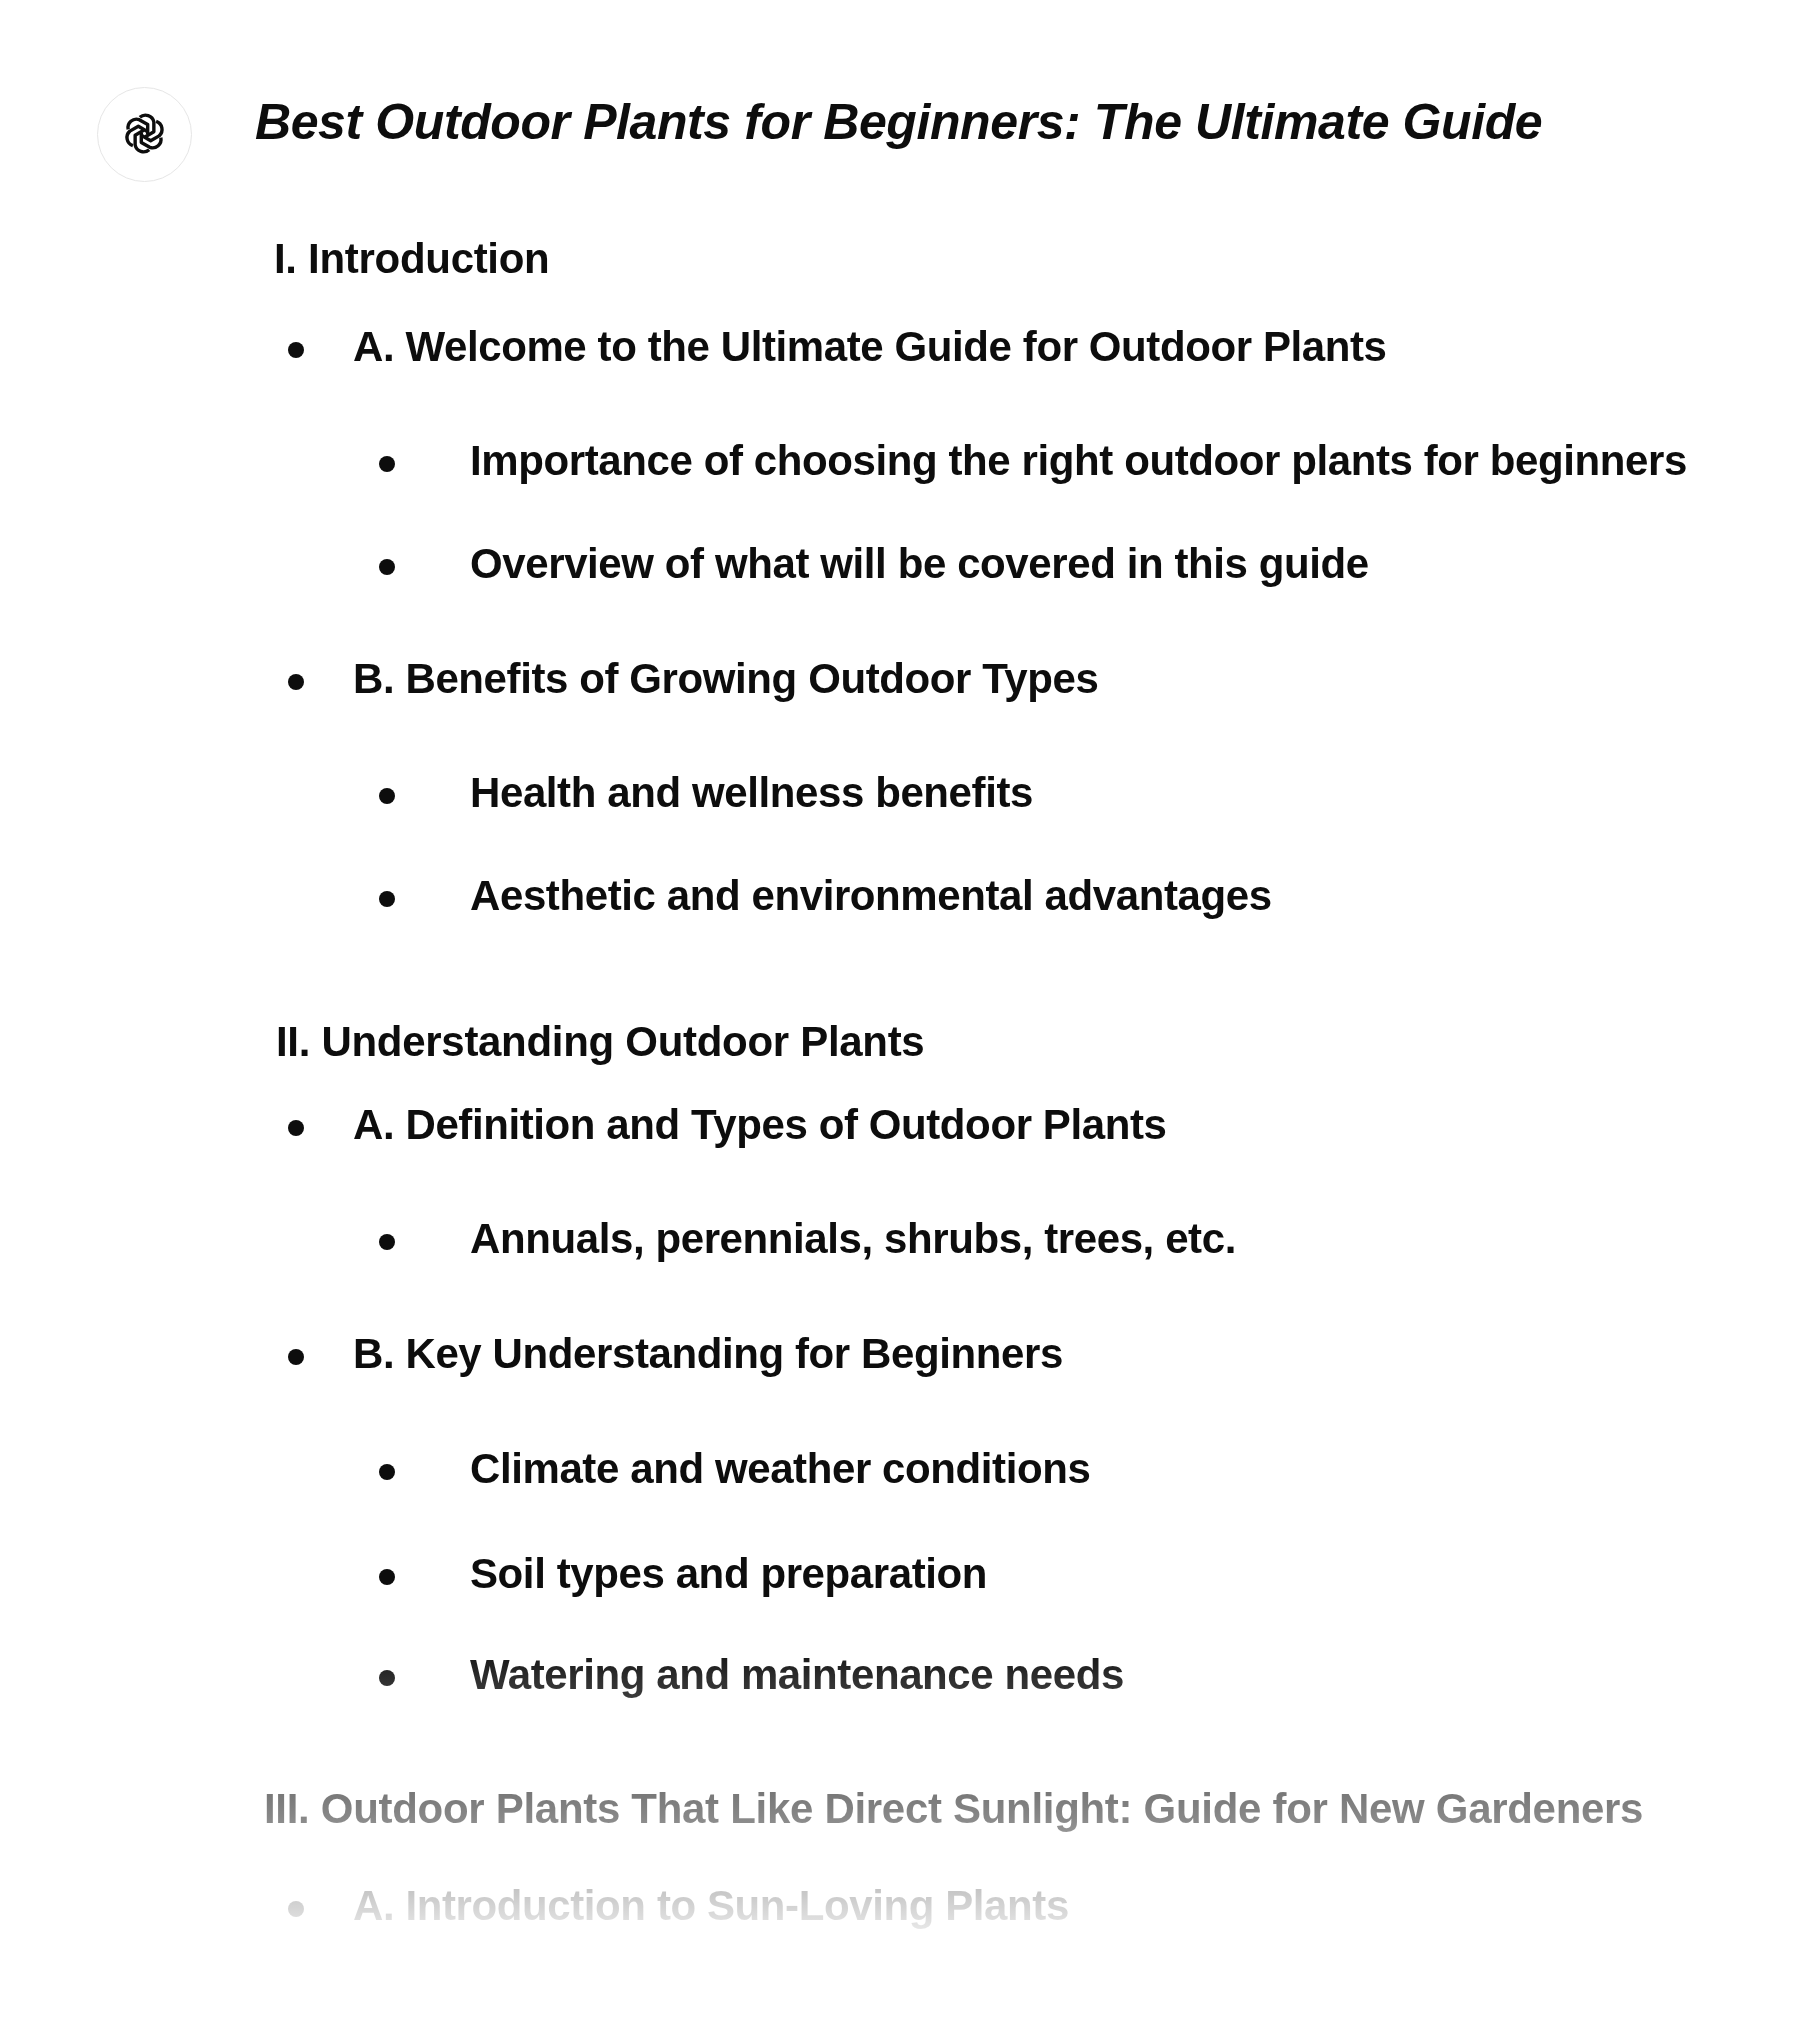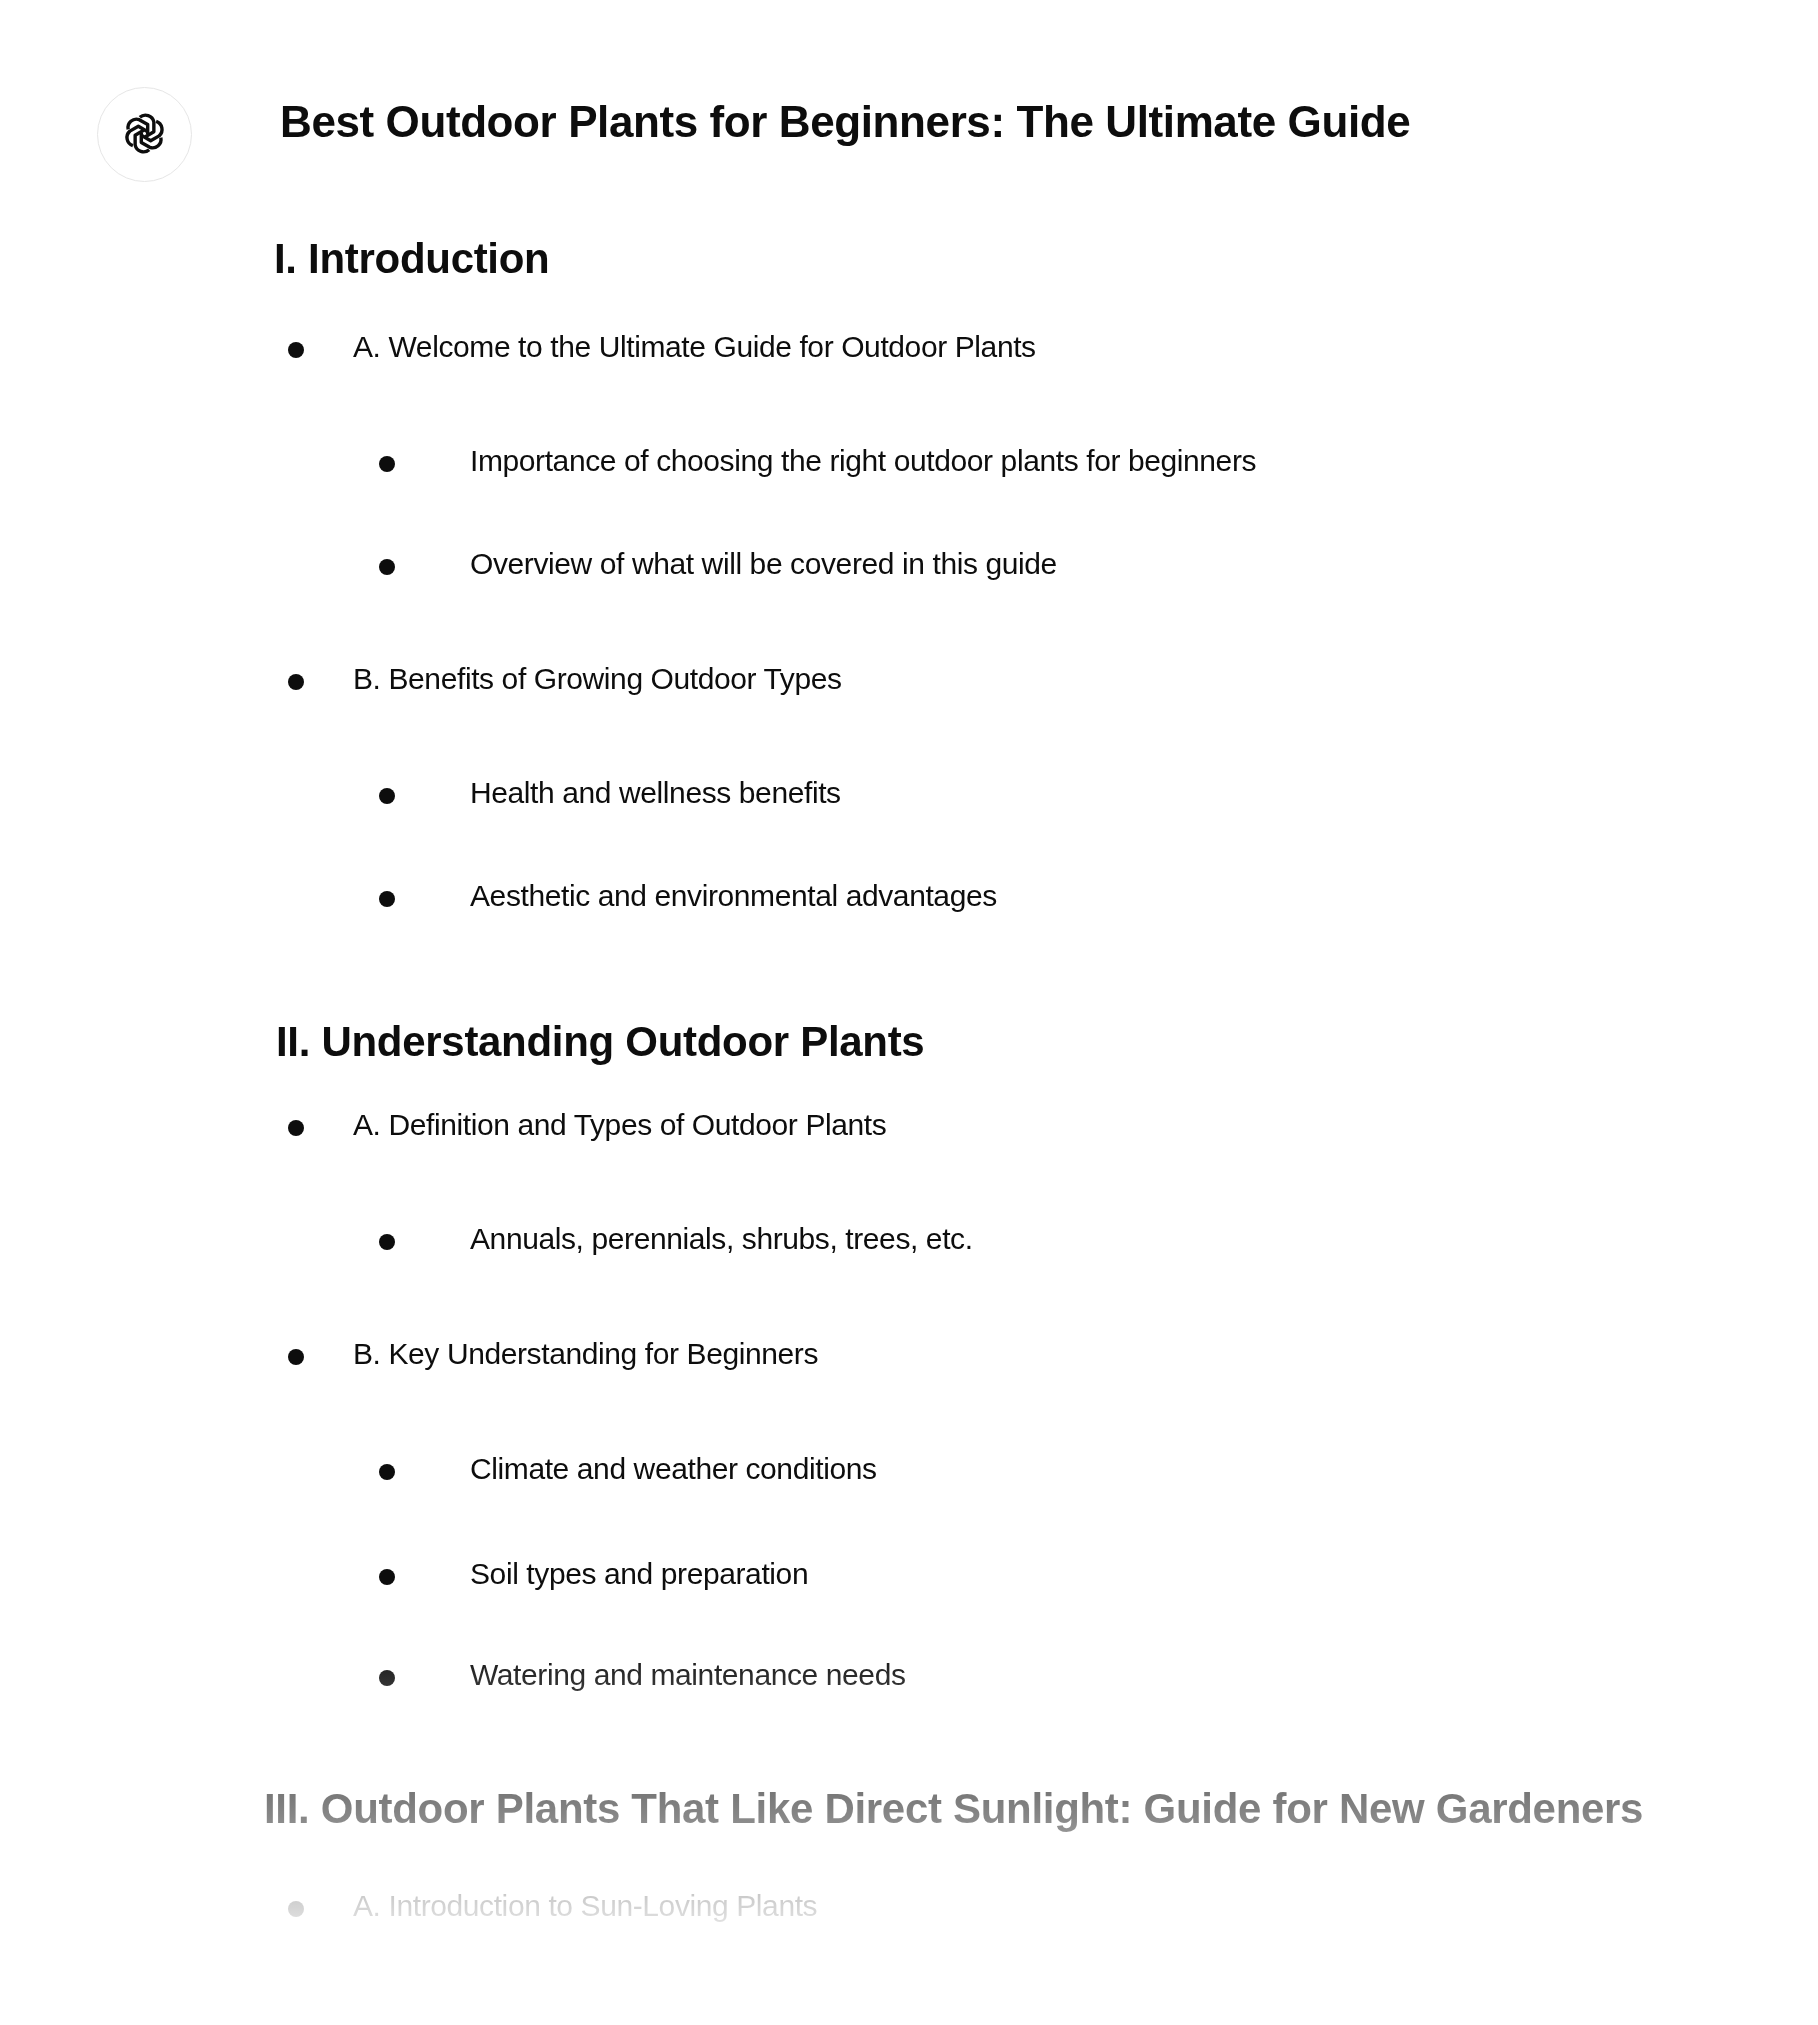--- a/index.html
+++ b/index.html
@@ -29,34 +29,35 @@
     background: #fff;
   }
   .avatar svg { width: 51px; height: 51px; }
   .line {
     position: absolute;
     white-space: nowrap;
     line-height: 58px;
     height: 58px;
   }
   .title {
-    left: 280px;
-    font-size: 44px;
+    left: 255px;
+    font-size: 50px;
     font-weight: 700;
     letter-spacing: -0.4px;
+    font-style: italic;
   }
   .heading {
     left: 264px;
     font-size: 42px;
     font-weight: 700;
     letter-spacing: -0.3px;
   }
   .item {
-    font-size: 30px;
-    font-weight: 400;
+    font-size: 42px;
+    font-weight: 700;
     letter-spacing: -0.4px;
   }
   .lvl1 { left: 353px; }
   .lvl2 { left: 470px; }
   .bullet {
     position: absolute;
     width: 16px;
     height: 16px;
     border-radius: 50%;
     background: #0d0d0d;

